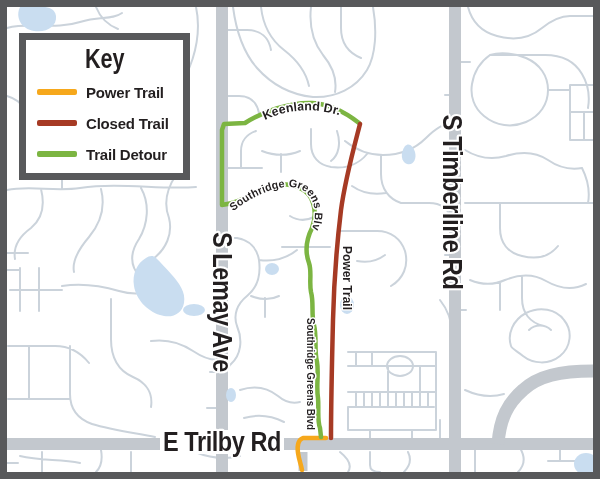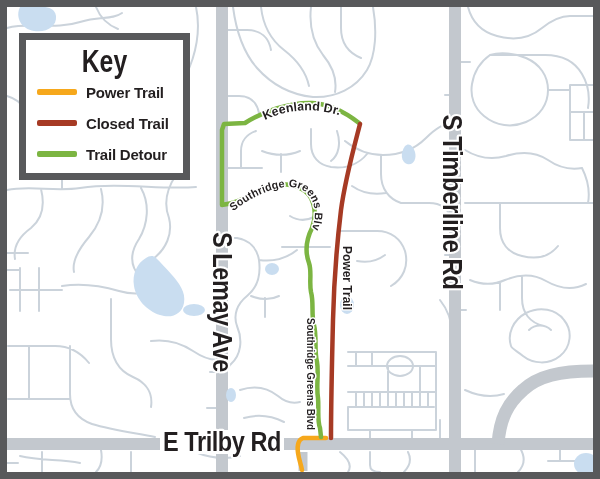--- a/index.html
+++ b/index.html
@@ -16,21 +16,21 @@
   .big{font-size:27px;stroke-width:4.5px;letter-spacing:-0.5px;}
   .mid{font-size:13px;stroke-width:3px;}
   .sml{font-size:11px;stroke-width:3px;}
   .curve{font-size:12.5px;stroke-width:3px;}
   
   .key{
     position:absolute;left:19px;top:33px;width:171px;height:147px;
     box-sizing:border-box;background:#fff;border:7px solid #58595B;
   }
   .key-title{
-    text-align:center;margin-top:5px;font-size:31px;font-weight:700;color:#231F20;
+    text-align:center;margin-top:5px;font-size:27px;font-weight:700;color:#231F20;
     line-height:1.1;
   }
   .key-title span{display:inline-block;transform:scaleX(0.8);}
   .key-row{
     position:absolute;left:11px;display:flex;align-items:center;height:16px;
   }
   .key-row svg{position:static;margin-right:9px;}
   .key-label{font-size:15px;font-weight:700;color:#231F20;white-space:nowrap;letter-spacing:-0.2px;}
   .r1{top:44px;} .r2{top:75px;} .r3{top:106px;}
 </style>

